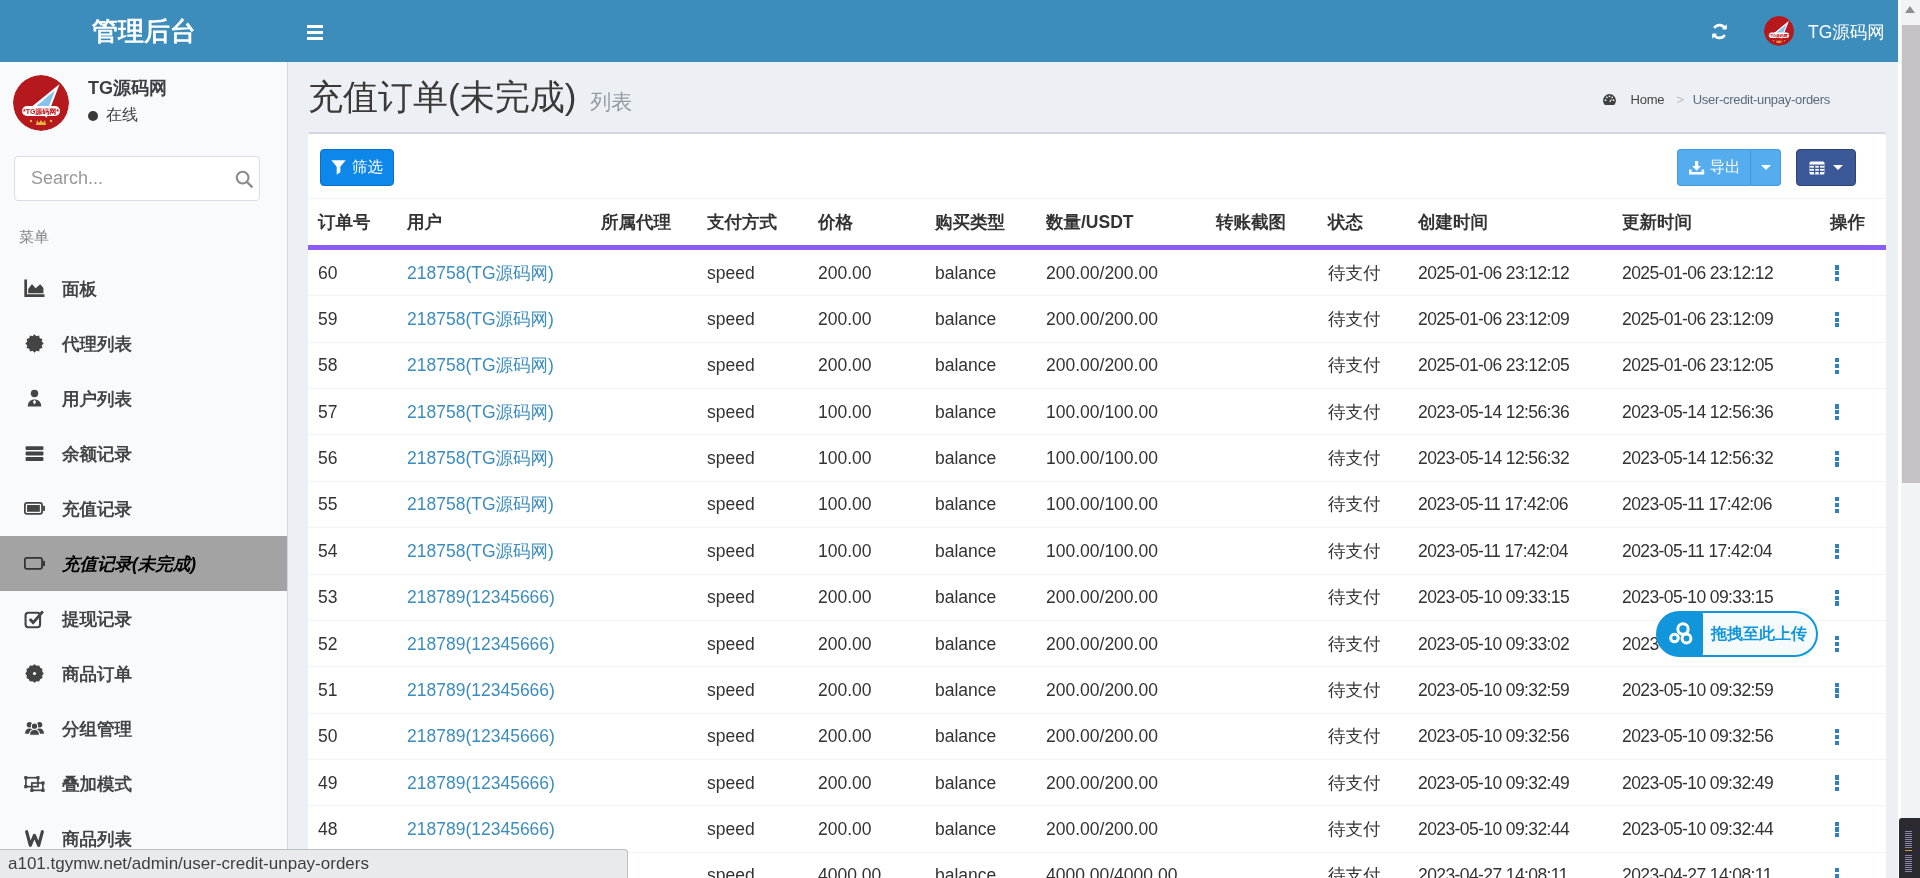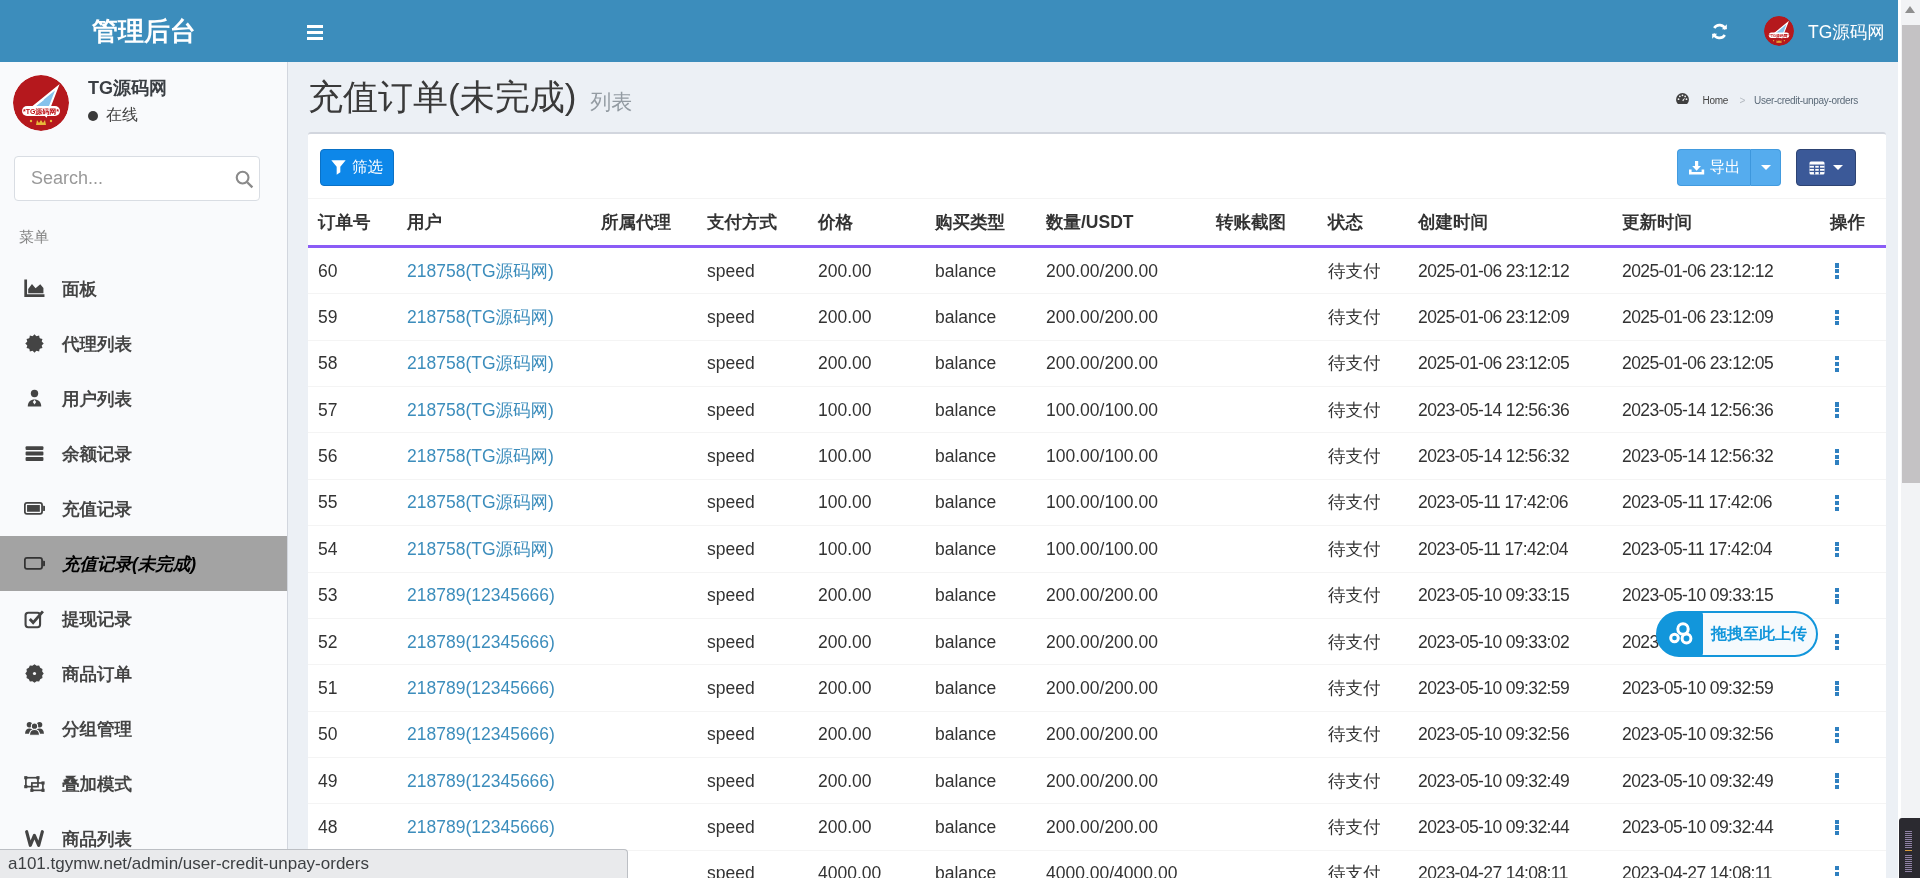--- a/index.html
+++ b/index.html
@@ -28,39 +28,39 @@
 #sb-menuhdr { left:19px; top:228px; font-size:15px; color:#848484;font-family:Liberation Mono, monospace; }
 .mi { position:absolute; left:0; width:287px; height:55px; }
 .mi .ic { position:absolute; left:24px; top:17px; width:21px; height:21px; }
 .mi .tx { position:absolute; left:62px; top:16px; font-size:17.5px; font-weight:600; color:#444; }
 .mi.act { background:#a3a3a3;font-style:italic; }
 .mi.act .tx { color:#000; }
 
 
 #hdr-title { left:308px; top:74px; font-size:35px; color:#3a3a3a; font-weight:400; }
 #hdr-title small { font-size:21px; color:#939ba2; margin-left:14px; }
-#breadcrumb { top:92px; right:62px; font-size:10px; letter-spacing:-0.3px; color:#444; }
+#breadcrumb { top:92px; right:90px; font-size:13px; letter-spacing:-0.3px; color:#444; }
 #breadcrumb .sep { color:#b4bac0; margin:0 9px; }
 #breadcrumb .act { color:#5b6a78; }
 
 
 #box { left:308px; top:132px; width:1578px; height:790px; background:#fff; border-top:2px solid #d2d6de; border-radius:3px; }
 #box-header { position:relative; height:65px; border-bottom:1px solid #f4f4f4; }
 .btn { position:absolute; top:15px; height:37px; border-radius:4px; color:#fff; font-size:15.5px; display:flex; align-items:center; justify-content:center; }
 #btn-filter { left:12px; width:74px; background:#0d87e9; border:1px solid #0a71c6; }
 #btn-filter svg { margin-right:6px; }
 #btn-export { left:1369px; width:73px; background:#55acee; border:1px solid #429bdf; border-right:none; border-radius:4px 0 0 4px; }
 #btn-export svg { margin-right:5px; }
 #btn-caret { left:1442px; width:31px; background:#55acee; border:1px solid #429bdf; border-left:1px solid #3d97dd; border-radius:0 4px 4px 0; }
 #btn-grid { left:1488px; width:60px; background:#3b5998; border:1px solid #2d4373; }
 .caret { width:0; height:0; border-left:5px solid transparent; border-right:5px solid transparent; border-top:5px solid #fff; display:inline-block; }
 
 
 #tbl { position:absolute; left:0; top:65px; width:1578px; border-collapse:collapse; table-layout:fixed; }
-#tbl th { text-align:left; font-size:17.5px; color:#333; padding:13px 10px; line-height:20px; border-bottom:3px solid #8b5cf6; font-weight:700; }
+#tbl th { text-align:left; font-size:17.5px; color:#333; padding:13px 10px; line-height:20px; border-bottom:5px solid #8b5cf6; font-weight:700; }
 #tbl td { font-size:17.5px; color:#333; padding:12.66px 10px; line-height:20px; border-bottom:1px solid #f4f4f4; white-space:nowrap; overflow:hidden; }
 #tbl a { color:#3c8dbc; text-decoration:none; }
 .dt { letter-spacing:-0.6px; }
 .dots { display:inline-block; margin-left:5px; vertical-align:middle; }
 .dots i { display:block; width:4.2px; height:4.2px; background:#2f80c0; margin-bottom:1.6px; }
 
 
 #pill { left:1656px; top:611px; width:162px; height:46px; background:#f5fafd; border:2px solid #1296db; border-radius:23px; }
 #pill .sq { position:absolute; left:-1px; top:-1px; width:46px; height:44px; background:#1296db; border-radius:22px 3px 3px 22px; }
 #pill .tx { position:absolute; left:53px; top:11px; font-size:16px; font-weight:700; color:#1296db; }

